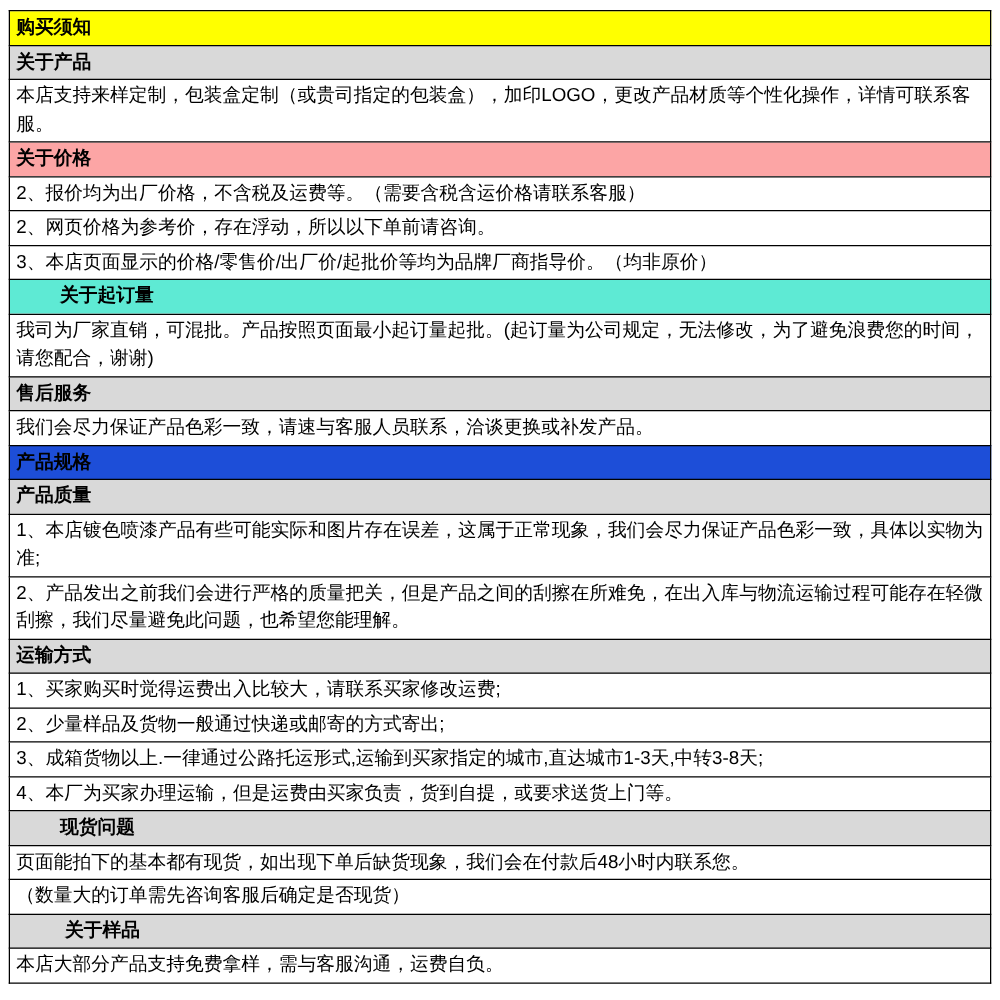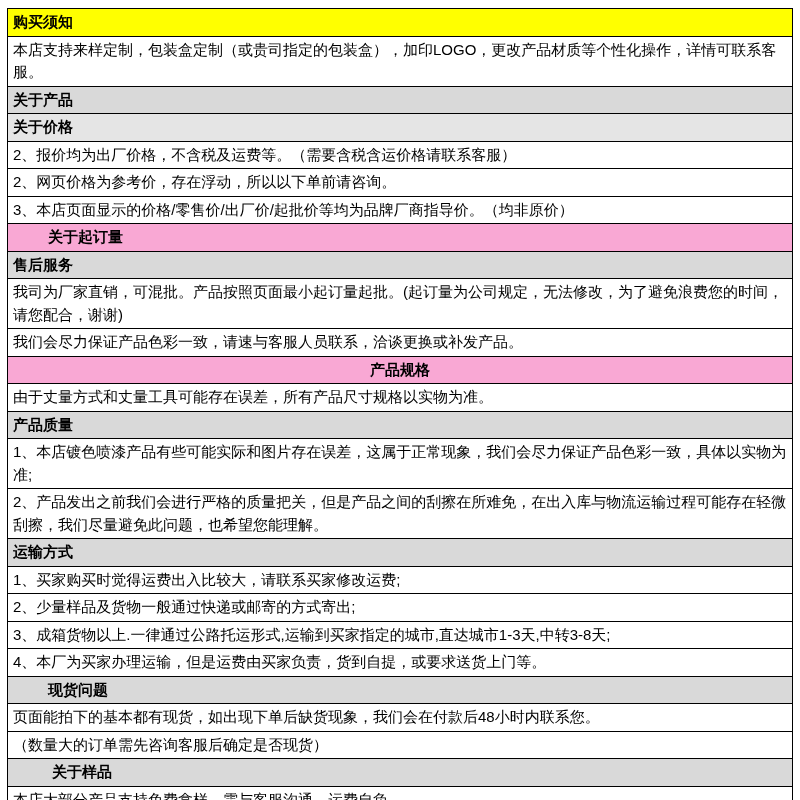--- a/index.html
+++ b/index.html
@@ -44,54 +44,51 @@
 </head>
 <body>
 
 <div class="wrap">
   <table class="notice">
     <tbody id="sections-body">
       <tr>
         <td class="title" style="background: rgb(255, 255, 0);">购买须知</td>
       </tr>
     <tr>
+          <td class="heading" style="background: rgb(217, 217, 217);">关于产品</td>
+        </tr>
+        <tr>
           <td class="body-row">本店支持来样定制，包装盒定制（或贵司指定的包装盒），加印LOGO，更改产品材质等个性化操作，详情可联系客服。</td>
         </tr>
         <tr>
-          <td class="heading" style="background: rgb(217, 217, 217);">关于产品</td>
-        </tr>
-        <tr>
-          <td class="heading" style="background: #e5e5e5;">关于价格</td>
+          <td class="heading" style="background: #fca5a5;">关于价格</td>
         </tr>
         <tr>
           <td class="body-row">2、报价均为出厂价格，不含税及运费等。（需要含税含运价格请联系客服）</td>
         </tr>
         <tr>
           <td class="body-row">2、网页价格为参考价，存在浮动，所以以下单前请咨询。</td>
         </tr>
         <tr>
           <td class="body-row">3、本店页面显示的价格/零售价/出厂价/起批价等均为品牌厂商指导价。（均非原价）</td>
         </tr>
         <tr>
-          <td class="heading" style="background: #f9a8d4; padding-left: 40px;">关于起订量</td>
+          <td class="heading" style="background: #5eead4; padding-left: 40px;">关于起订量</td>
+        </tr>
+        <tr>
+          <td class="body-row">我司为厂家直销，可混批。产品按照页面最小起订量起批。(起订量为公司规定，无法修改，为了避免浪费您的时间，请您配合，谢谢)</td>
         </tr>
         <tr>
           <td class="heading" style="background: rgb(217, 217, 217);">售后服务</td>
         </tr>
         <tr>
-          <td class="body-row">我司为厂家直销，可混批。产品按照页面最小起订量起批。(起订量为公司规定，无法修改，为了避免浪费您的时间，请您配合，谢谢)</td>
-        </tr>
-        <tr>
           <td class="body-row">我们会尽力保证产品色彩一致，请速与客服人员联系，洽谈更换或补发产品。</td>
         </tr>
         <tr>
-          <td class="heading" style="background: #f9a8d4; text-align: center;">产品规格</td>
-        </tr>
-        <tr>
-          <td class="body-row">由于丈量方式和丈量工具可能存在误差，所有产品尺寸规格以实物为准。</td>
+          <td class="heading" style="background: #1d4ed8;">产品规格</td>
         </tr>
         <tr>
           <td class="heading" style="background: rgb(217, 217, 217); margin-top: 40px;">产品质量</td>
         </tr>
         <tr>
           <td class="body-row">1、本店镀色喷漆产品有些可能实际和图片存在误差，这属于正常现象，我们会尽力保证产品色彩一致，具体以实物为准;</td>
         </tr>
         <tr>
           <td class="body-row">2、产品发出之前我们会进行严格的质量把关，但是产品之间的刮擦在所难免，在出入库与物流运输过程可能存在轻微刮擦，我们尽量避免此问题，也希望您能理解。</td>
         </tr>

